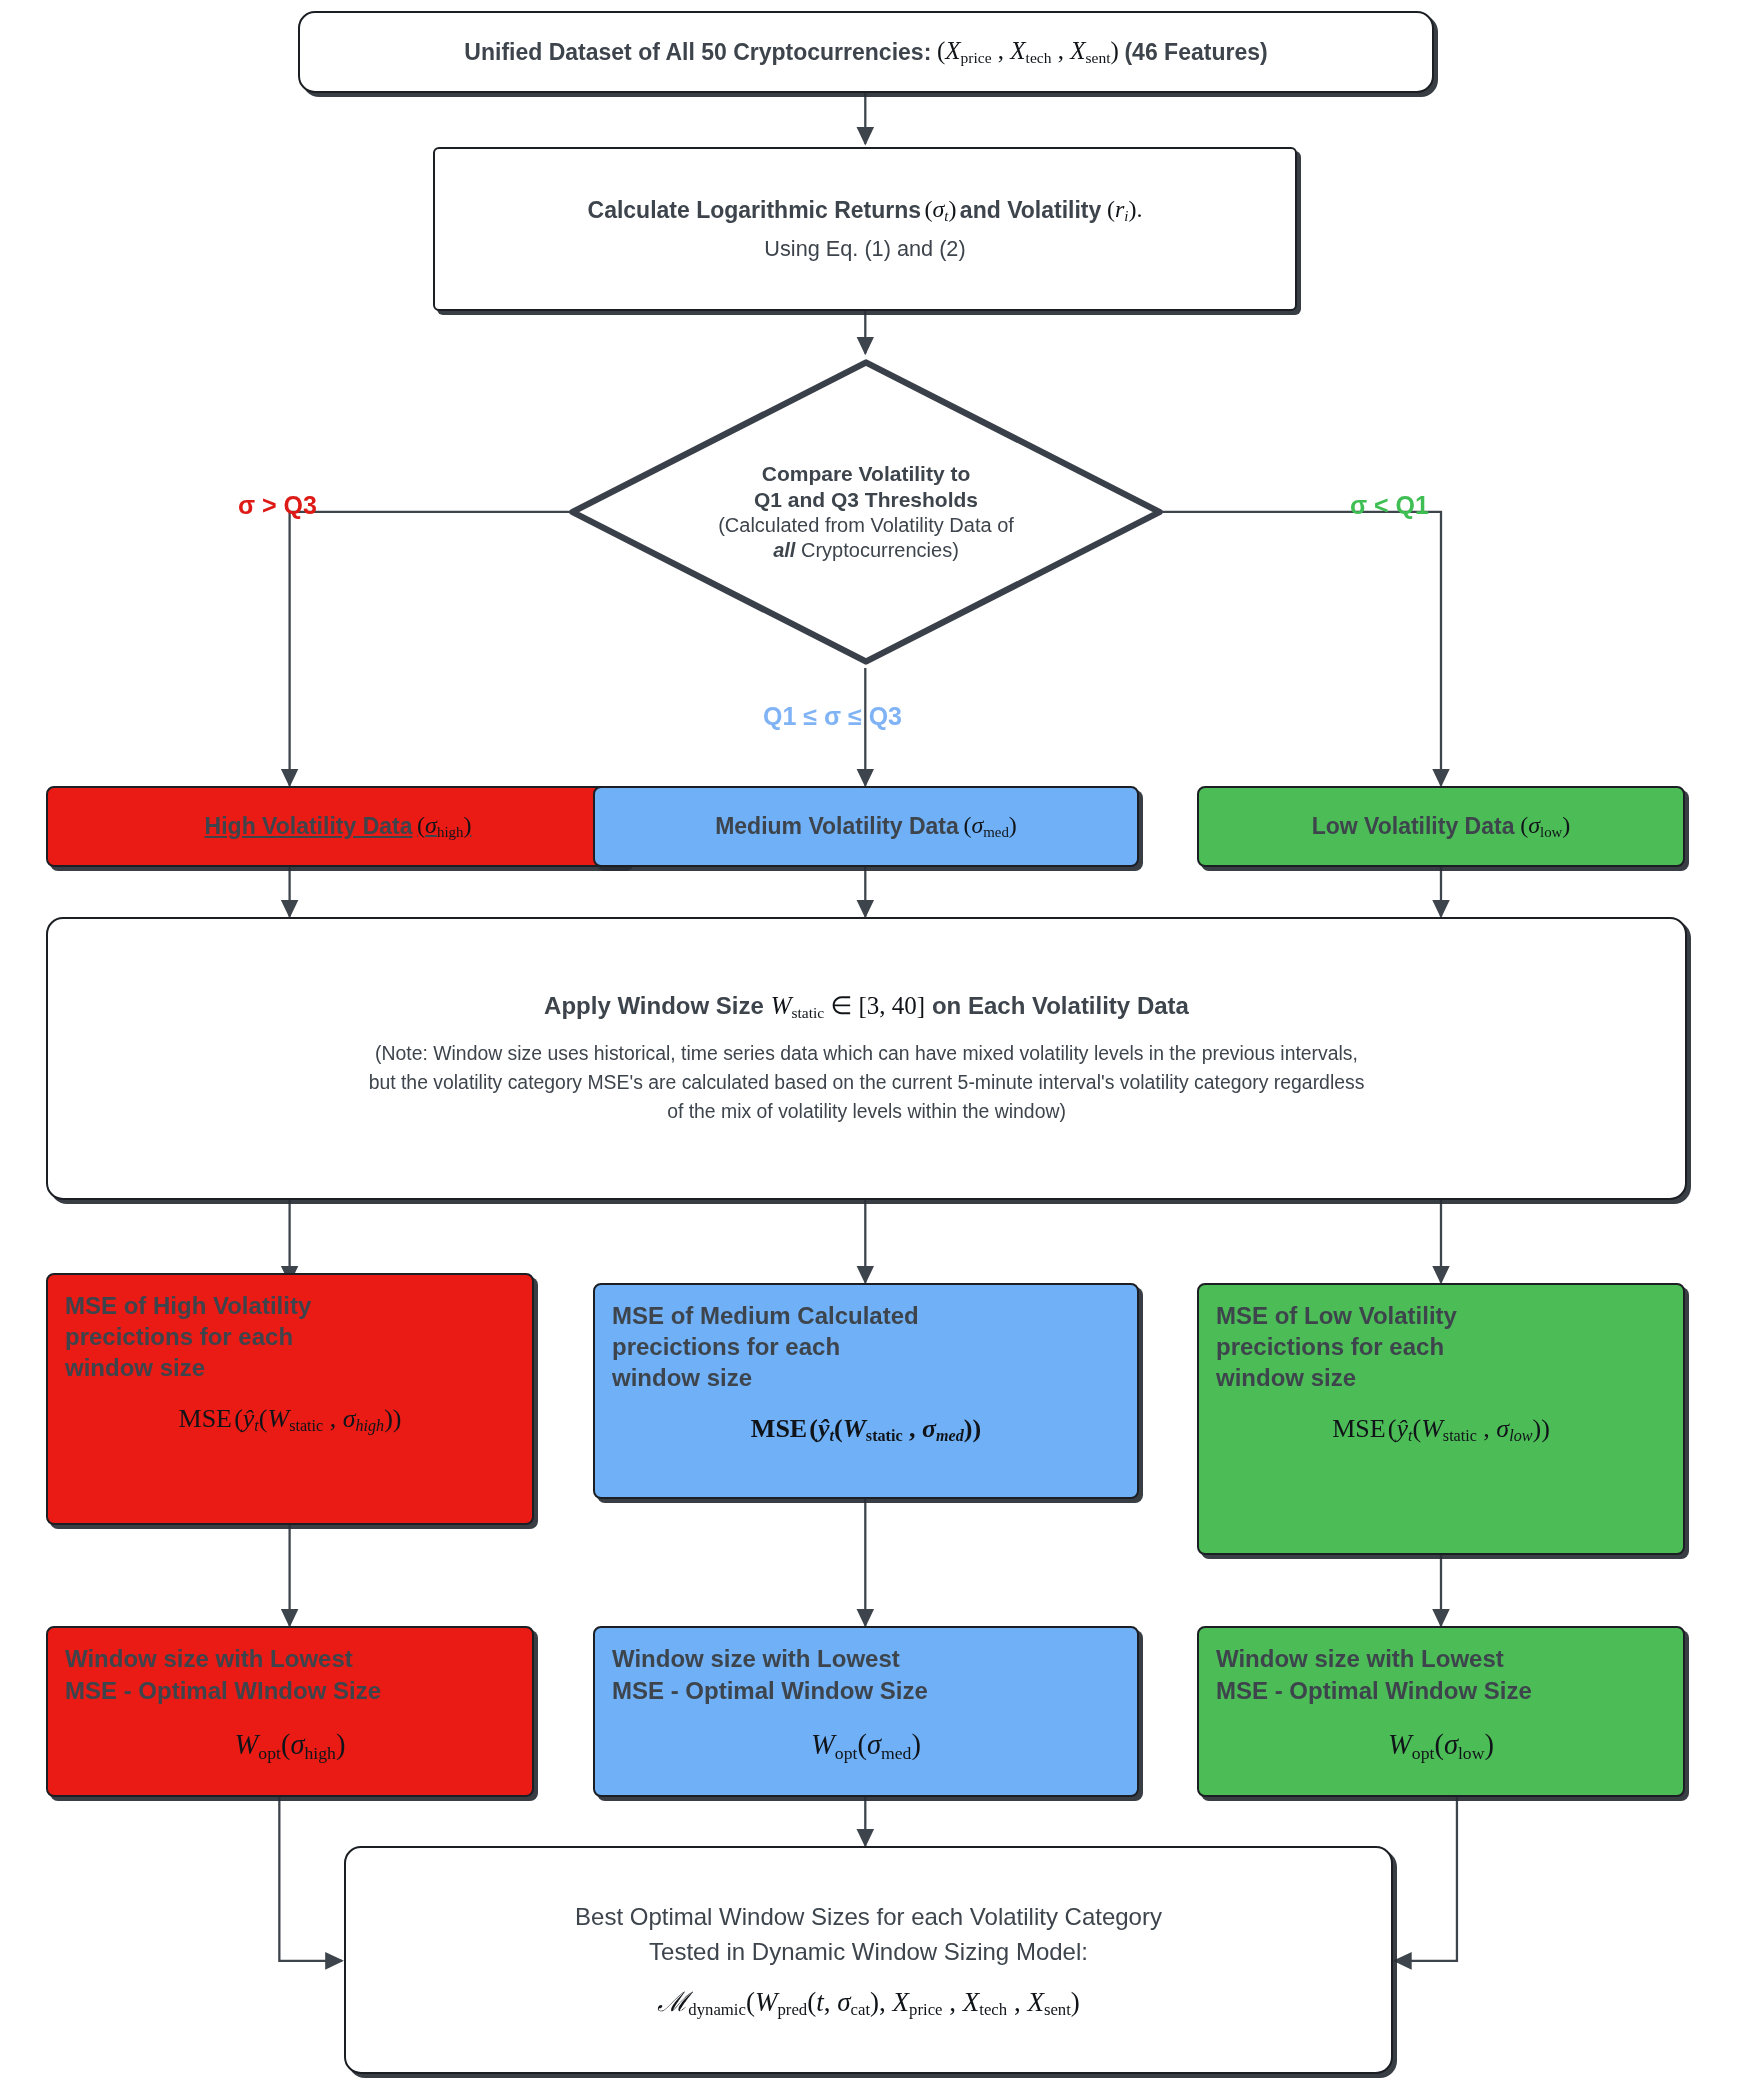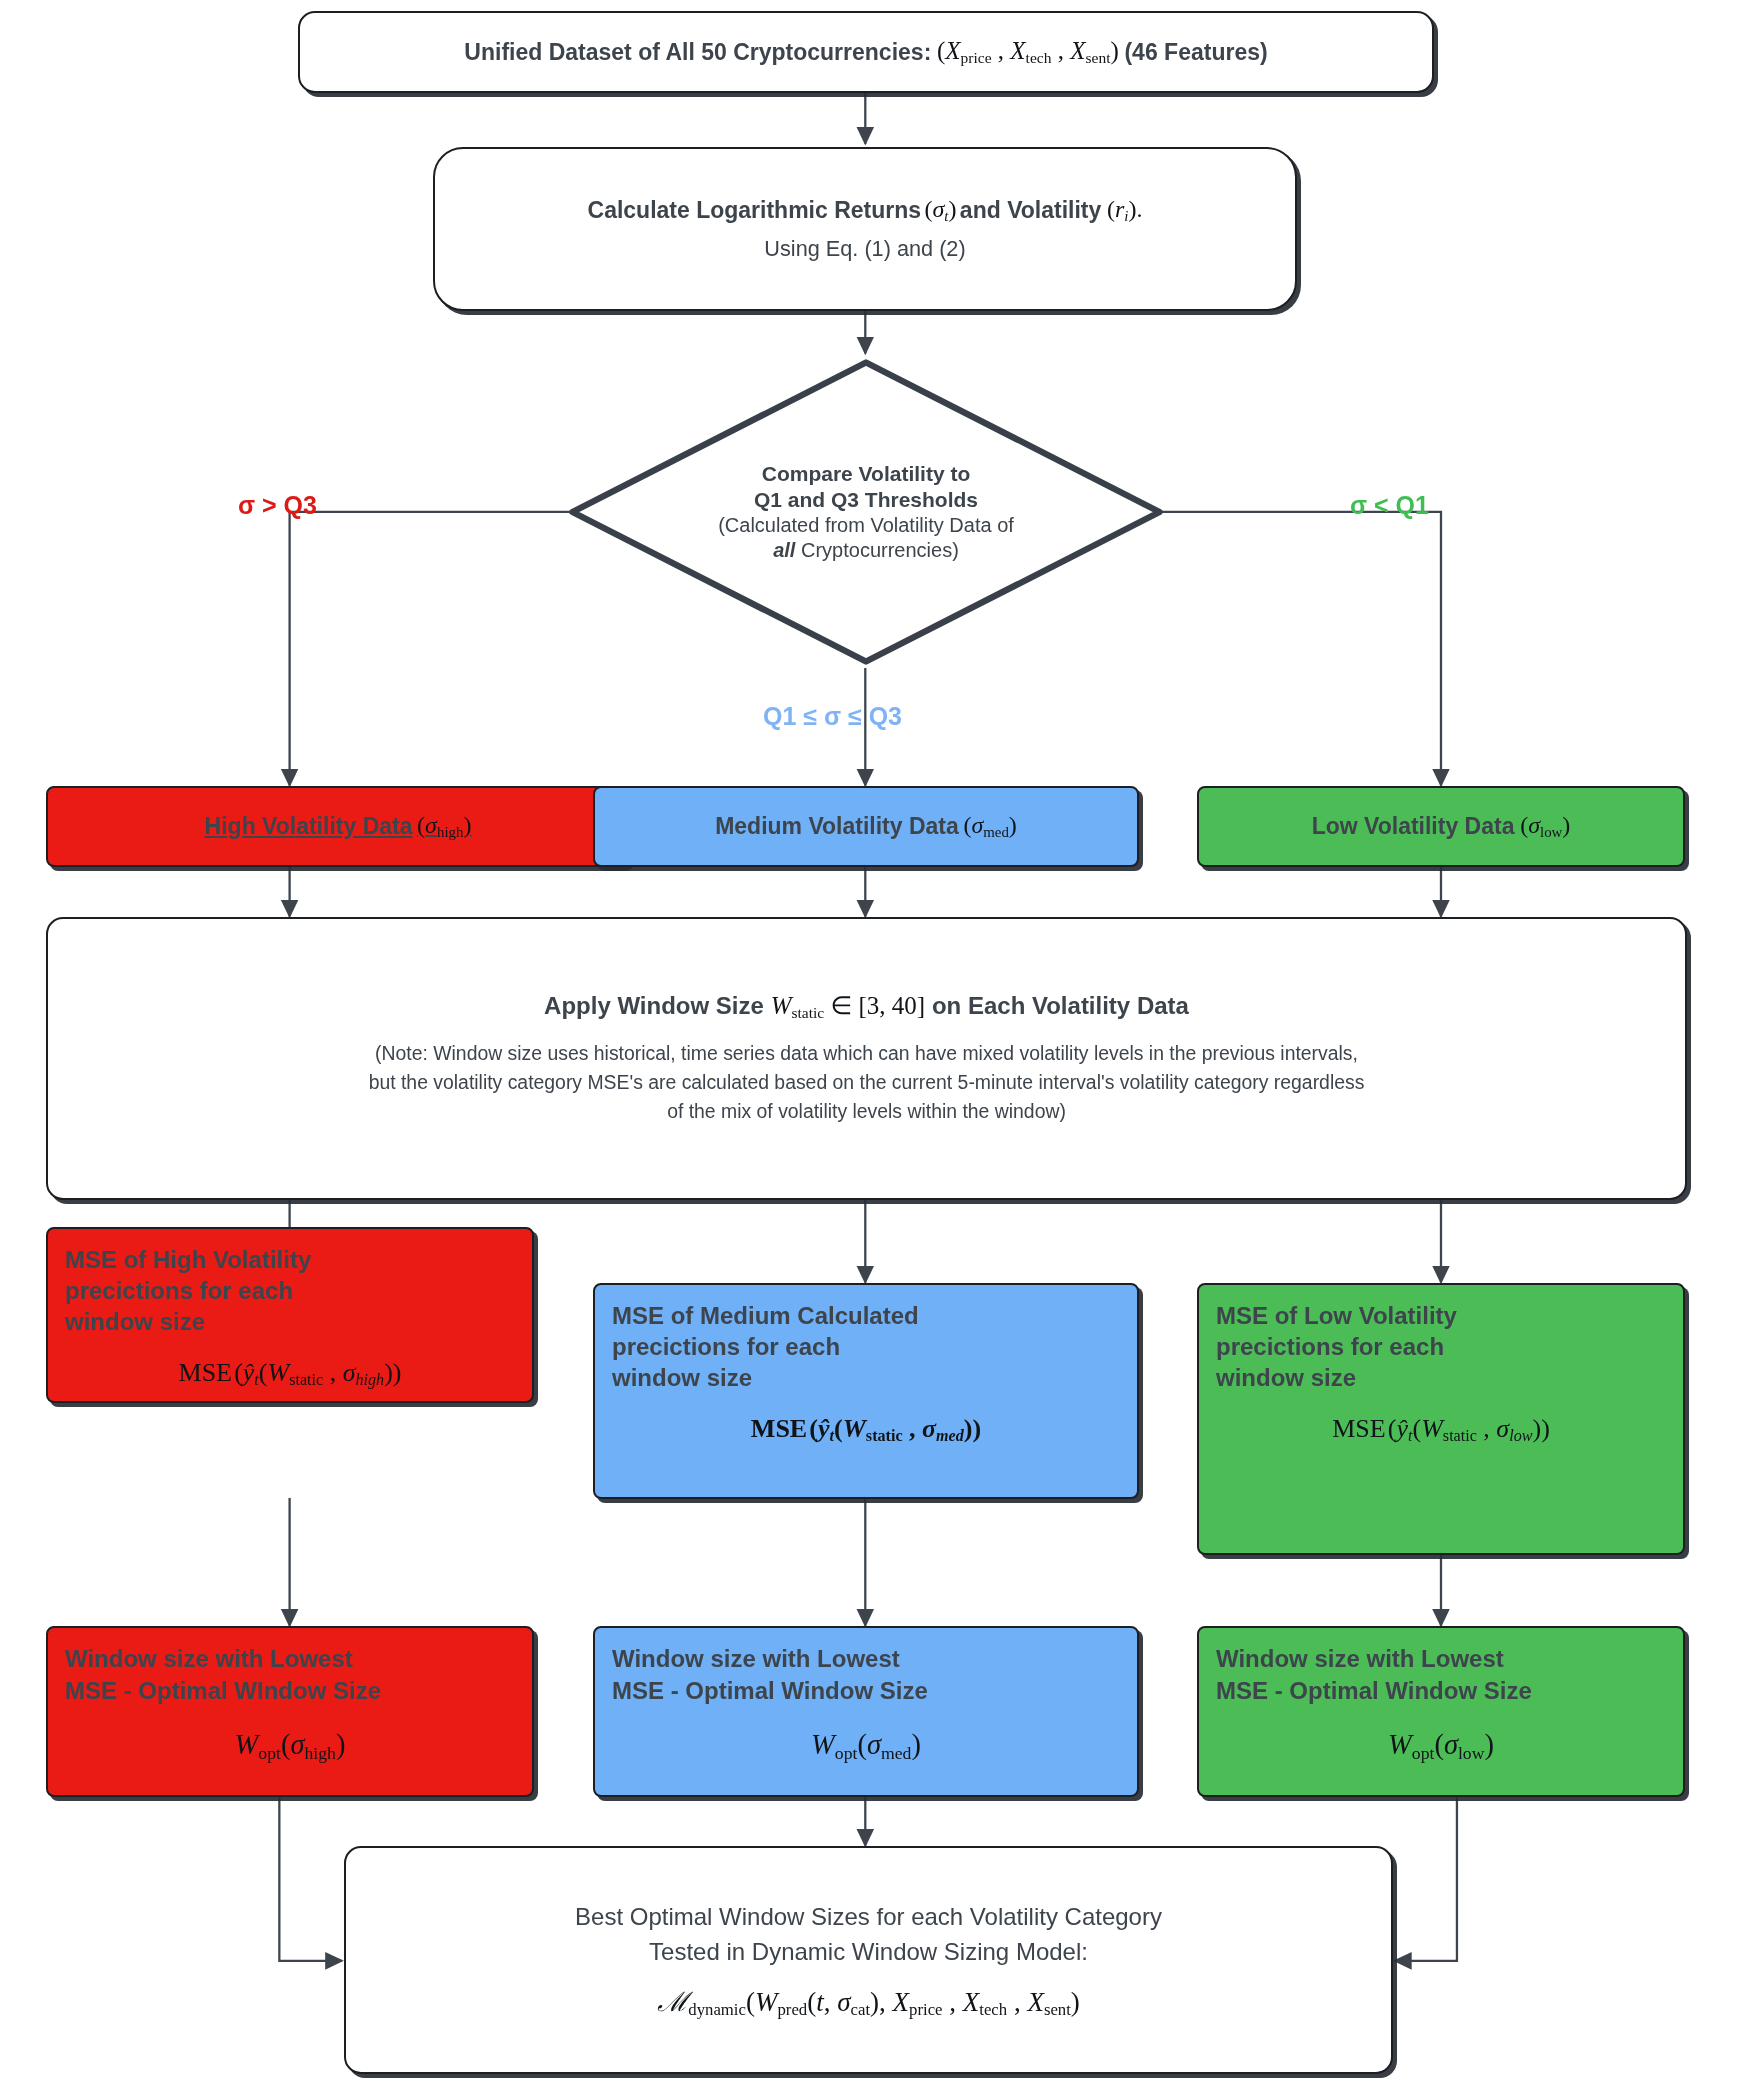--- a/index.html
+++ b/index.html
@@ -107,21 +107,21 @@
   <div class="node" style="left:298px;top:11.4px;width:1136px;height:82px;border-radius:17px;font-size:23px;">
     <div class="line" style="display:flex;align-items:center;justify-content:center;gap:0;">
       <span class="bold nodetext">Unified Dataset of All 50 Cryptocurrencies:</span>
       <span class="math mbig" style="font-size:25px;margin:0 5.7px;">
         (<i>X</i><sub class="up">price</sub> , <i>X</i><sub class="up">tech</sub> , <i>X</i><sub class="up">sent</sub>)
       </span>
       <span class="bold nodetext">(46 Features)</span>
     </div>
   </div>
 
-  <div class="node" style="left:433px;top:147px;width:864px;height:164px;border-radius:30px;font-size:23px;">
+  <div class="node" style="left:433px;top:147px;width:864px;height:164px;border-radius:6px;font-size:23px;">
     <div class="line" style="display:flex;align-items:center;justify-content:center;margin-bottom:11.4px;">
       <span class="bold nodetext">Calculate Logarithmic Returns</span>
       <span class="math" style="font-size:24px;margin:0 3.4px;">(<i>σ</i><sub><i>t</i></sub>)</span>
       <span class="bold nodetext">and Volatility</span>
       <span class="math" style="font-size:24px;margin-left:5.7px;">(<i>r</i><sub><i>i</i></sub>).</span>
     </div>
     <div class="line nodetext" style="font-size:21.7px;">Using Eq. (1) and (2)</div>
   </div>
 
   <div class="diamond" style="left:569px;top:359px;width:594px;height:306px;">
@@ -170,21 +170,21 @@
       <span class="math" style="font-size:25px;margin:0 6.8px;">
         <i>W</i><sub class="up">static</sub> ∈ [3, 40]
       </span>
       <span class="bold nodetext">on Each Volatility Data</span>
     </div>
     <div class="line nodetext" style="font-size:19.4px;line-height:1.5;">(Note: Window size uses historical, time series data which can have mixed volatility levels in the previous intervals,</div>
     <div class="line nodetext" style="font-size:19.4px;line-height:1.5;">but the volatility category MSE's are calculated based on the current 5-minute interval's volatility category regardless</div>
     <div class="line nodetext" style="font-size:19.4px;line-height:1.5;">of the mix of volatility levels within the window)</div>
   </div>
 
-  <div class="node sq cred" style="left:46px;top:1227px;width:488px;height:176px;align-items:stretch;justify-content:flex-start;padding:15px 17px;">
+  <div class="node sq cred" style="left:46px;top:1273px;width:488px;height:252px;align-items:stretch;justify-content:flex-start;padding:15px 17px;">
     <div class="bold nodetext" style="font-size:24px;text-align:left;line-height:1.3;">MSE of High Volatility</div>
     <div class="bold nodetext" style="font-size:24px;text-align:left;line-height:1.3;">precictions for each</div>
     <div class="bold nodetext" style="font-size:24px;text-align:left;line-height:1.3;">window size</div>
     <div class="math" style="font-size:26px;text-align:center;margin-top:20.5px;">
       MSE (<i>ŷ</i><sub><i>t</i></sub>(<i>W</i><sub class="up">static</sub> , <i>σ</i><sub><i>high</i></sub>))
     </div>
   </div>
 
   <div class="node sq cblue" style="left:593px;top:1283px;width:546px;height:216px;align-items:stretch;justify-content:flex-start;padding:15px 17px;">
     <div class="bold nodetext" style="font-size:24px;text-align:left;line-height:1.3;">MSE of Medium Calculated</div>

